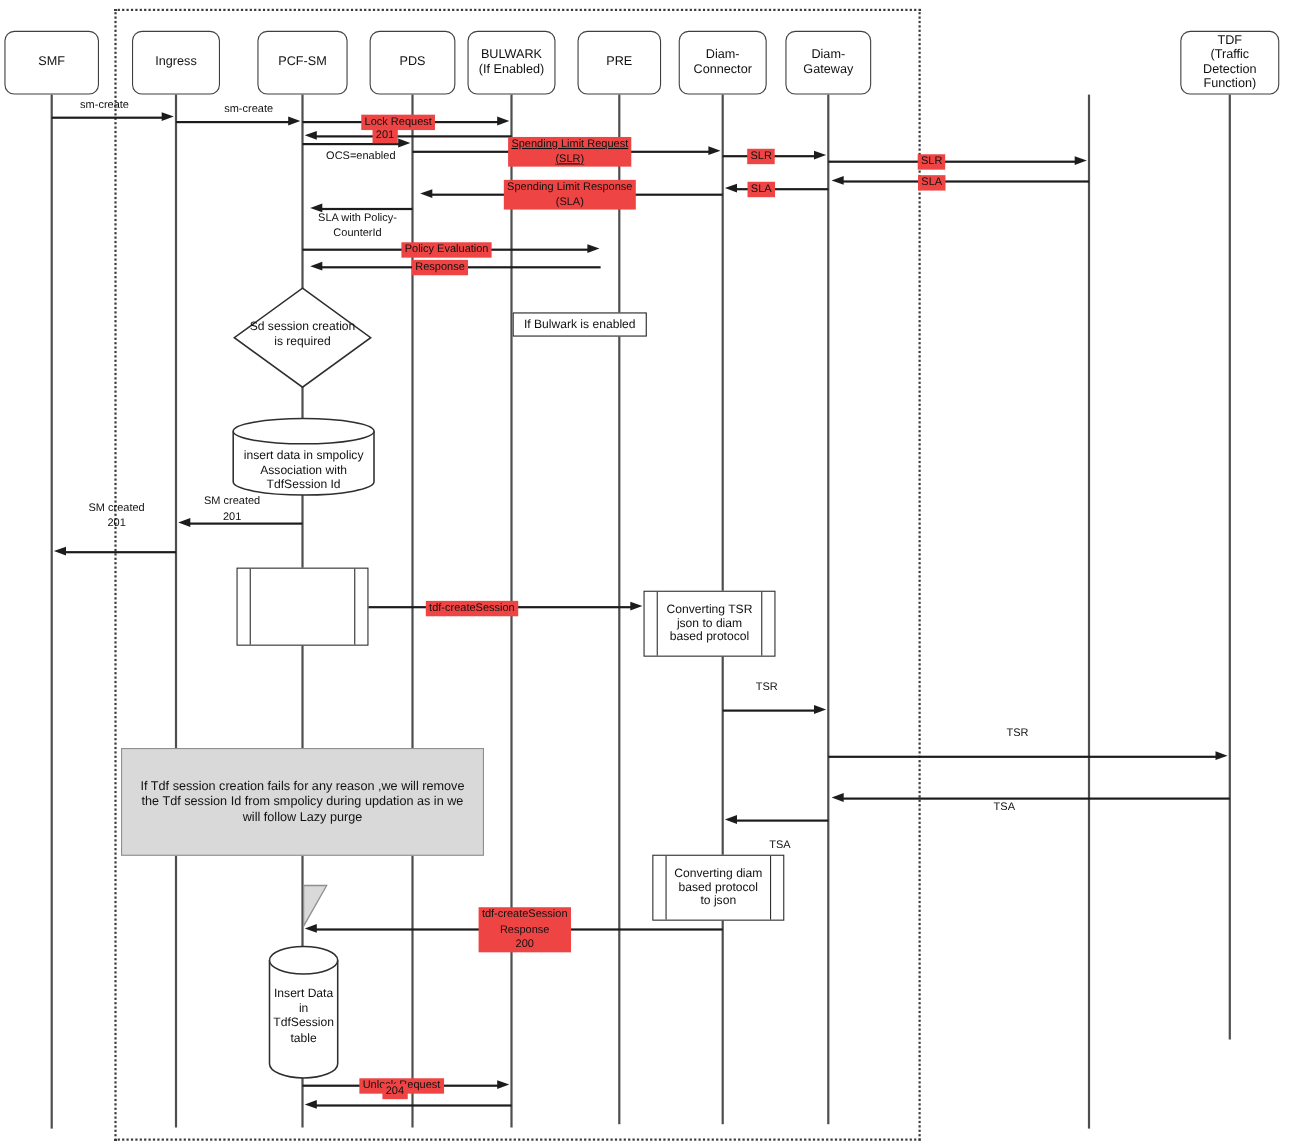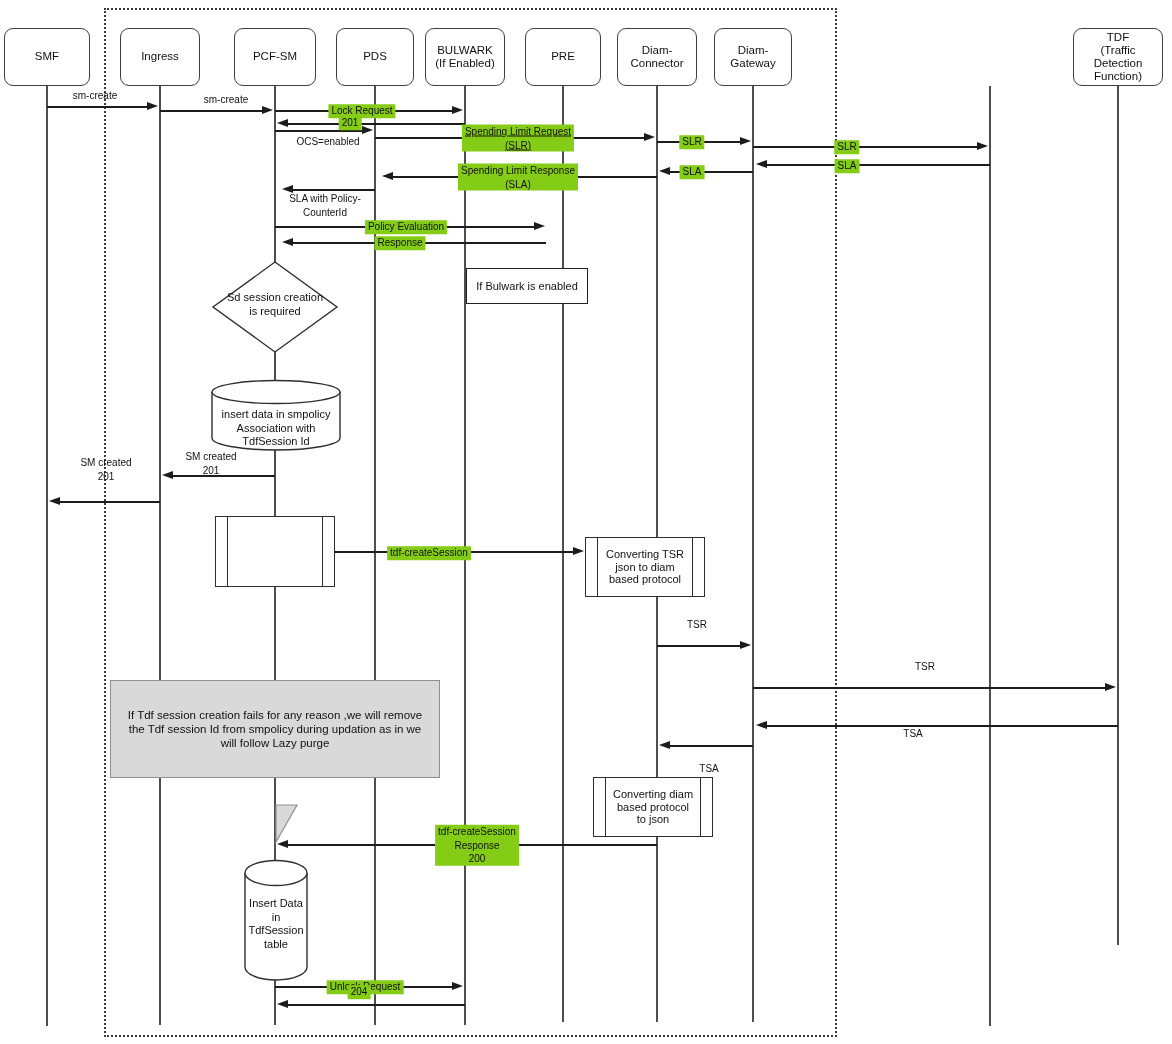--- a/index.html
+++ b/index.html
@@ -9,21 +9,21 @@
   .actor-box{position:absolute;background:#fff;border:1.6px solid #3f3f3f;border-radius:9px;
              display:flex;align-items:center;justify-content:center;text-align:center;
              font-size:11.5px;line-height:13.2px;white-space:pre-line;z-index:2;box-sizing:border-box}
   .lifeline{position:absolute;width:1.6px;background:#4e4e4e;z-index:1}
   .msg-line{position:absolute;height:1.6px;background:#1c1c1c;z-index:3}
   .head{position:absolute;width:0;height:0;z-index:3}
   .head-r{border-top:4.5px solid transparent;border-bottom:4.5px solid transparent;border-left:11px solid #1c1c1c}
   .head-l{border-top:4.5px solid transparent;border-bottom:4.5px solid transparent;border-right:11px solid #1c1c1c}
   .msg-label{position:absolute;transform:translate(-50%,-50%);font-size:10px;line-height:13.5px;
              text-align:center;white-space:pre-line;z-index:4}
-  .msg-label.bg{background:#84cc16;padding:0 3px}
+  .msg-label.bg{background:#ef4444;padding:0 3px}
   .svg-shape{position:absolute;overflow:visible;z-index:2}
   .shape-text{position:absolute;text-align:center;font-size:11px;line-height:13.5px;
               white-space:pre-line;z-index:2}
   .note{position:absolute;background:#fff;border:1.2px solid #222;display:flex;align-items:center;
         justify-content:center;font-size:11px;z-index:4;box-sizing:border-box}
   .process{position:absolute;background:#fff;border:1.3px solid #2e2e2e;display:flex;align-items:center;
            justify-content:center;text-align:center;font-size:11px;line-height:12.5px;
            white-space:pre-line;z-index:2;box-sizing:border-box}
   .process .pl,.process .pr{position:absolute;top:0;bottom:0;width:0;border-left:1.3px solid #2e2e2e}
   .process .pl{left:11px}.process .pr{right:11px}
@@ -38,21 +38,21 @@
 <div id="stage">
 
   <div class="frame" style="left:104px;top:8px;width:729px;height:1025px"></div>
 
   <svg class="svg-shape" style="left:211px;top:260px" width="128" height="94" viewBox="0 0 128 94">
     <polygon points="64,2 126,47 64,92 2,47" fill="#ffffff" stroke="#2e2e2e" stroke-width="1.4"></polygon>
   </svg>
   <div class="shape-text" style="left:205px;top:291px;width:140px">Sd session creation
 is required</div>
 
-  <div class="note" style="left:466px;top:268px;width:122px;height:36px">
+  <div class="note" style="left:466px;top:284px;width:122px;height:22px">
     <span>If Bulwark is enabled</span>
   </div>
 
   <svg class="svg-shape" style="left:211px;top:379px" width="130" height="72" viewBox="0 0 130 72">
     <path d="M1,13 V59 A64,12 0 0 0 129,59 V13" fill="#ffffff" stroke="#2e2e2e" stroke-width="1.4"></path>
     <ellipse cx="65" cy="13" rx="64" ry="11.5" fill="#ffffff" stroke="#2e2e2e" stroke-width="1.4"></ellipse>
   </svg>
   <div class="shape-text" style="left:206px;top:408px;width:140px">insert data in smpolicy
 Association with
 TdfSession Id</div>

